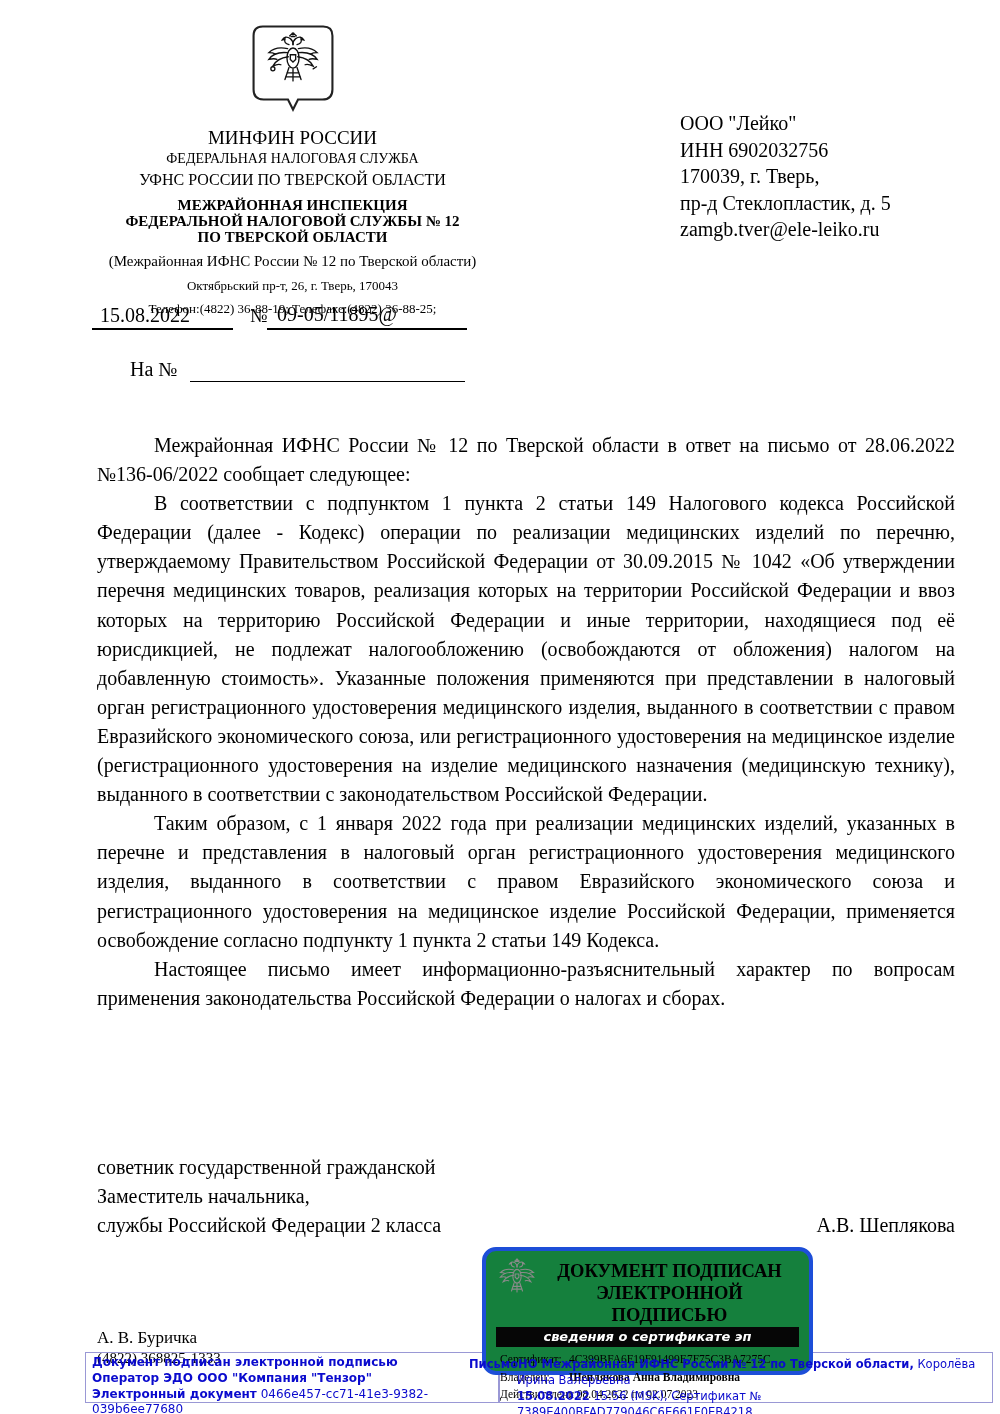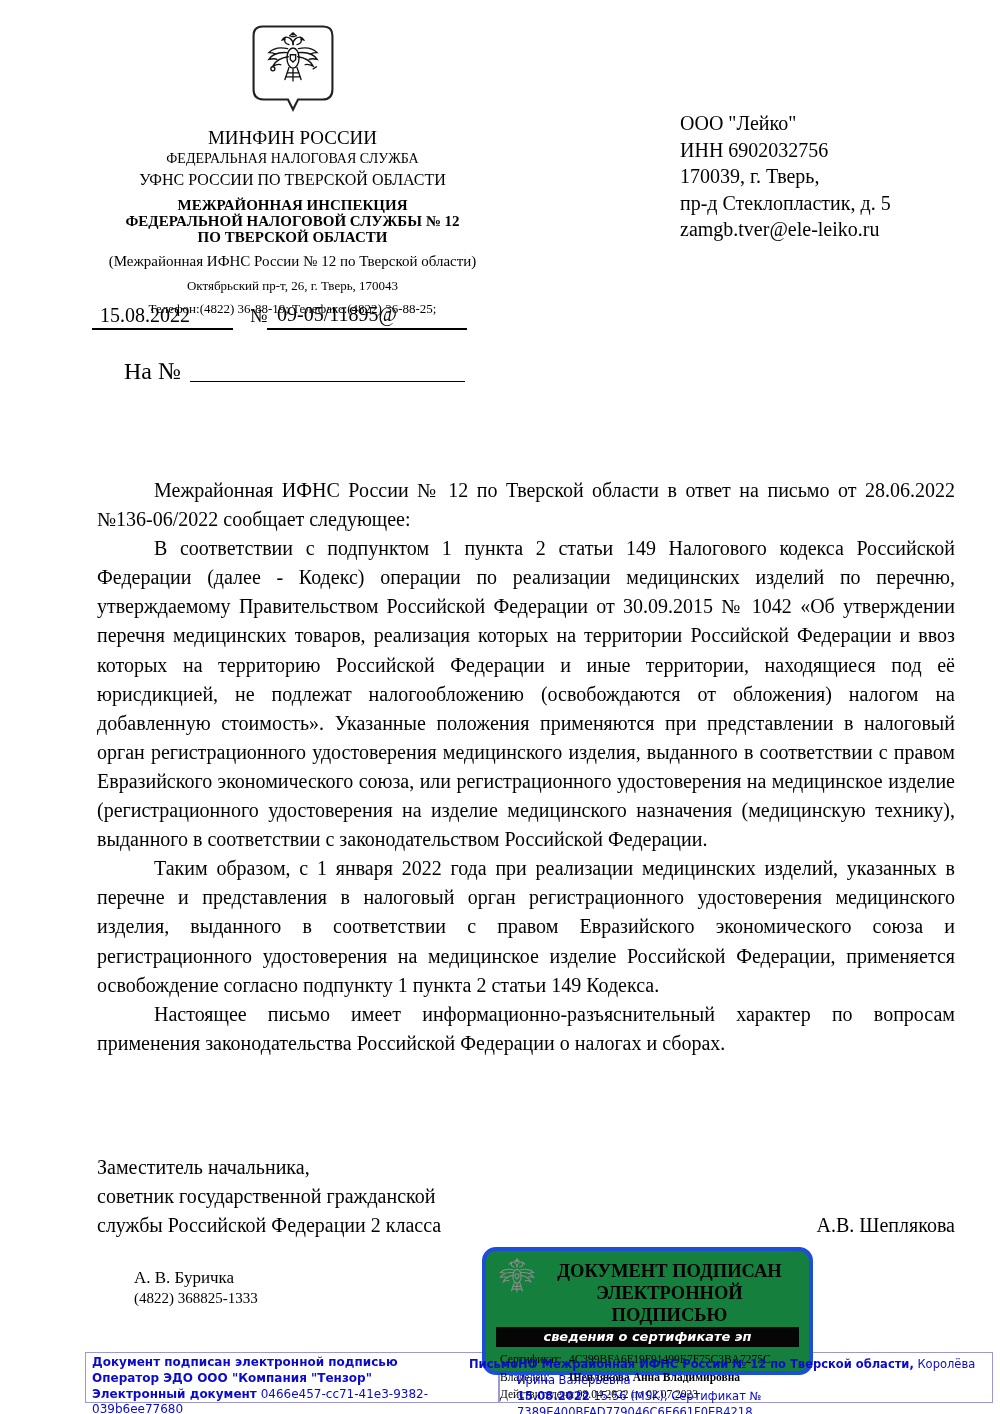--- a/index.html
+++ b/index.html
@@ -22,34 +22,34 @@
   
   .recipient{position:absolute;left:680px;top:110px;font-size:20px;line-height:26.5px;text-align:left;}
 
   
   .ref-date{position:absolute;left:100px;top:304px;font-size:20px;}
   .ref-no-label{position:absolute;left:250px;top:306px;font-size:18px;}
   .ref-number{position:absolute;left:277px;top:303px;font-size:20px;}
   .u-line{position:absolute;height:0;border-bottom:2px solid #000;}
   .u-date{left:92px;top:328px;width:141px;}
   .u-number{left:267px;top:328px;width:200px;}
-  .na-label{position:absolute;left:124px;top:358px;font-size:24px;}
+  .na-label{position:absolute;left:130px;top:358px;font-size:20px;}
   .u-na{left:190px;top:381px;width:275px;border-bottom-width:1.5px;}
 
   
-  .body-text{position:absolute;left:97px;top:476px;width:858px;font-size:20px;
+  .body-text{position:absolute;left:97px;top:431px;width:858px;font-size:20px;
              line-height:29.1px;text-align:justify;}
   .body-text p{margin:0;text-indent:57px;}
 
   
   .signature{position:absolute;left:97px;top:1153px;width:858px;font-size:20px;line-height:28.8px;}
   .sig-row{display:flex;justify-content:space-between;}
 
   
-  .contact{position:absolute;left:97px;top:1268px;margin-left:37px;}
+  .contact{position:absolute;left:97px;top:1328px;}
   .contact-name{font-size:17px;}
   .contact-phone{font-size:15px;margin-top:2px;}
 
   
   .fbox{position:absolute;top:1352px;height:51px;border:1.5px solid #9a98d5;box-sizing:border-box;z-index:1;background:transparent;}
   .fbox-left{left:85px;width:414px;}
   .fbox-right{left:499px;width:494px;}
   .f-blue{color:#0a0acd;font-family:"DejaVu Sans","Liberation Sans",sans-serif;}
   .footer-left-text{position:absolute;left:92px;top:1355px;width:402px;font-size:12px;
                     line-height:15.8px;z-index:3;}
@@ -123,22 +123,22 @@
   <div class="u-line u-na"></div>
 
   <div class="body-text">
     <p>Межрайонная ИФНС России № 12 по Тверской области в ответ на письмо от 28.06.2022 №136-06/2022 сообщает следующее:</p>
     <p>В соответствии с подпунктом 1 пункта 2 статьи 149 Налогового кодекса Российской Федерации (далее - Кодекс) операции по реализации медицинских изделий по перечню, утверждаемому Правительством Российской Федерации от 30.09.2015 № 1042 «Об утверждении перечня медицинских товаров, реализация которых на территории Российской Федерации и ввоз которых на территорию Российской Федерации и иные территории, находящиеся под её юрисдикцией, не подлежат налогообложению (освобождаются от обложения) налогом на добавленную стоимость». Указанные положения применяются при представлении в налоговый орган регистрационного удостоверения медицинского изделия, выданного в соответствии с правом Евразийского экономического союза, или регистрационного удостоверения на медицинское изделие (регистрационного удостоверения на изделие медицинского назначения (медицинскую технику), выданного в соответствии с законодательством Российской Федерации.</p>
     <p>Таким образом, с 1 января 2022 года при реализации медицинских изделий, указанных в перечне и представления в налоговый орган регистрационного удостоверения медицинского изделия, выданного в соответствии с правом Евразийского экономического союза и регистрационного удостоверения на медицинское изделие Российской Федерации, применяется освобождение согласно подпункту 1 пункта 2 статьи 149 Кодекса.</p>
     <p>Настоящее письмо имеет информационно-разъяснительный характер по вопросам применения законодательства Российской Федерации о налогах и сборах.</p>
   </div>
 
   <div class="signature">
+    <div>советник государственной гражданской</div>
     <div>Заместитель начальника,</div>
-    <div>советник государственной гражданской</div>
     <div class="sig-row">
       <span>службы Российской Федерации 2 класса</span>
       <span>А.В. Шеплякова</span>
     </div>
   </div>
 
   <div class="contact">
     <div class="contact-name">А. В. Буричка</div>
     <div class="contact-phone">(4822) 368825-1333</div>
   </div>

